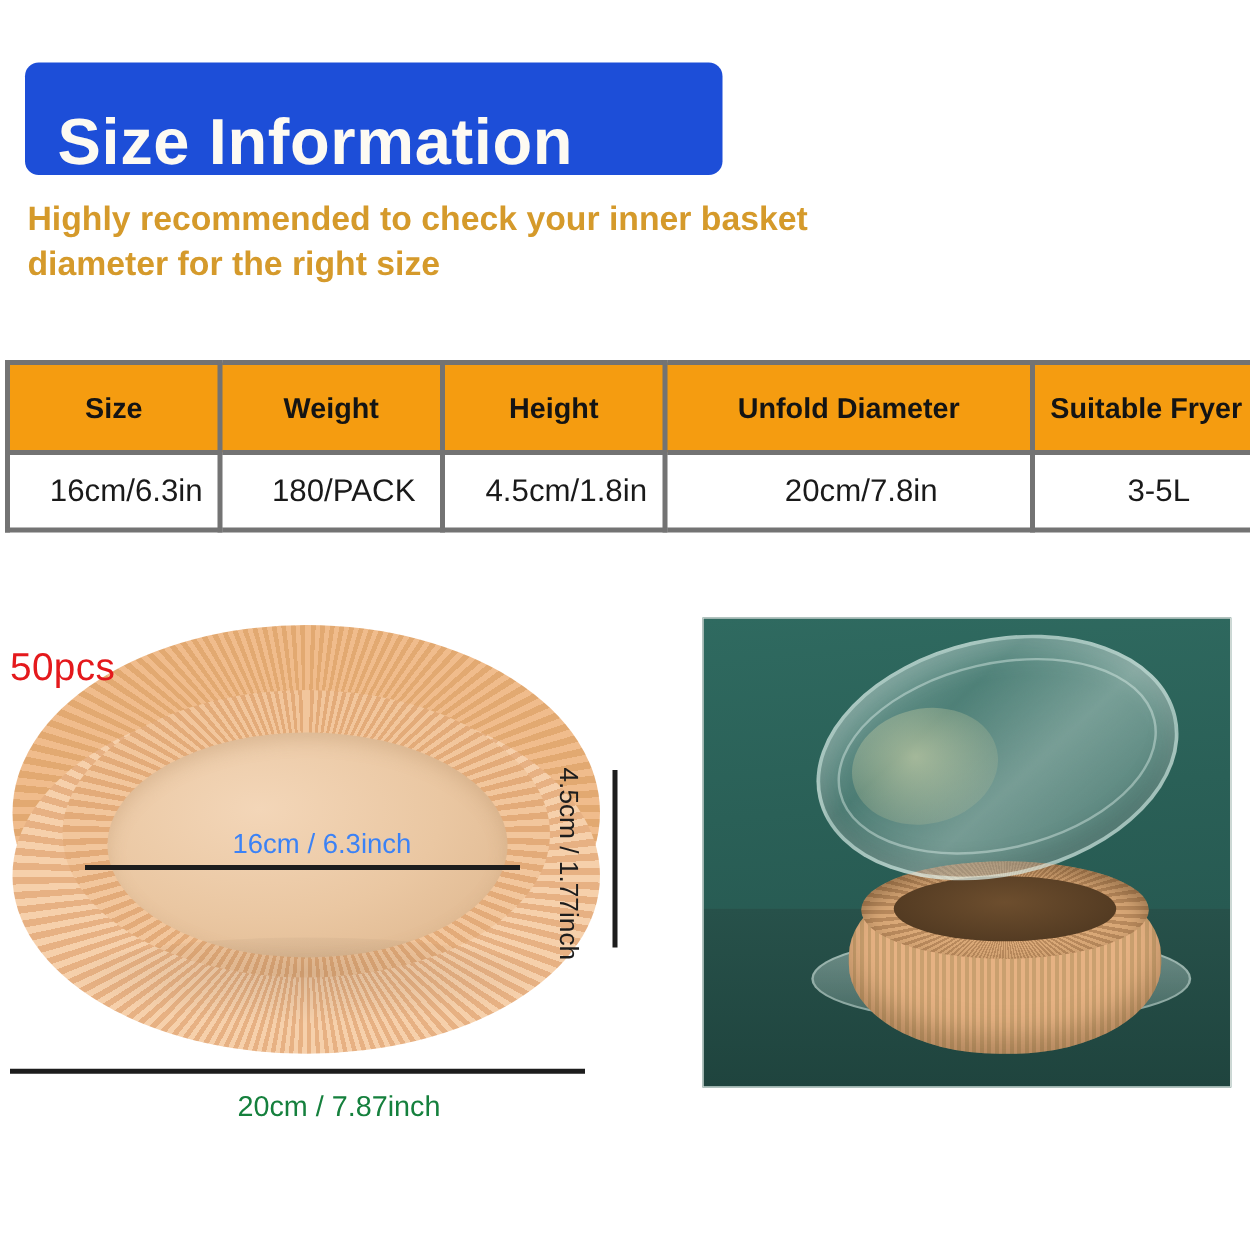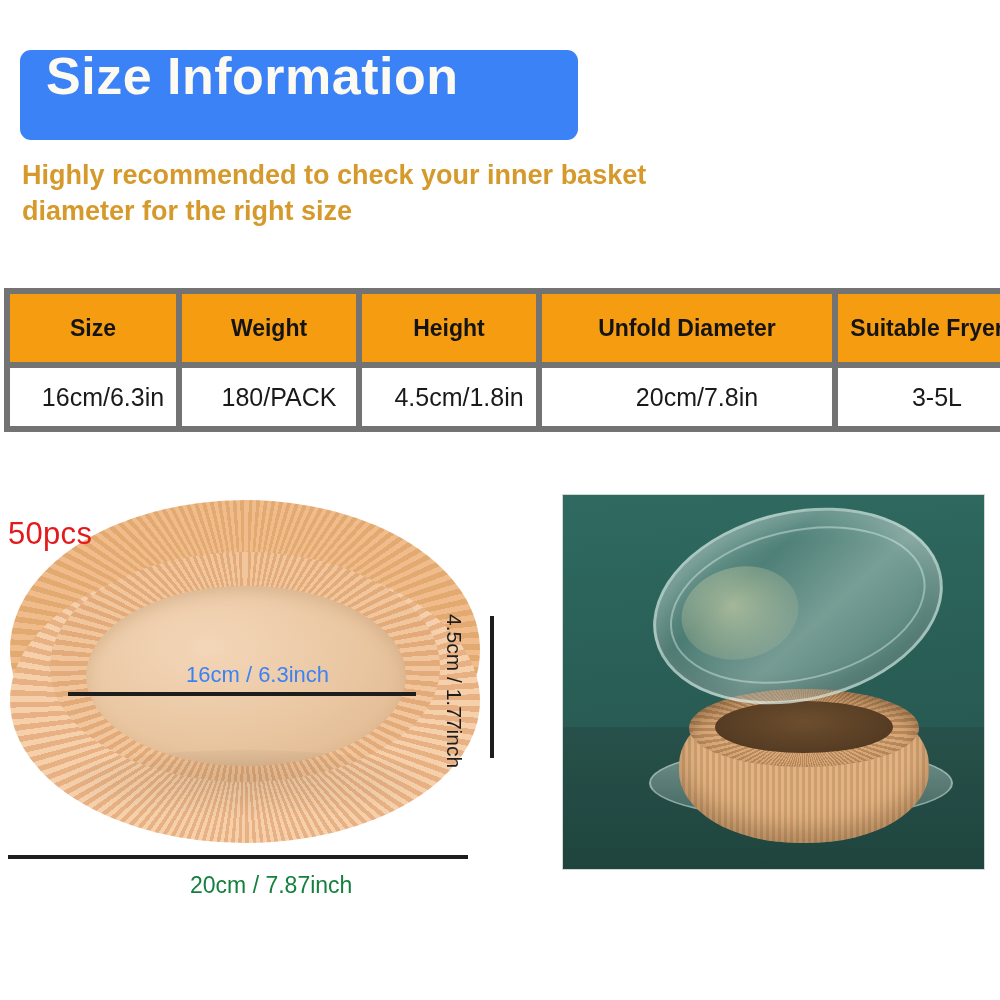--- a/index.html
+++ b/index.html
@@ -7,41 +7,41 @@
     width:1000px;height:1000px;
     background:#ffffff;
     font-family:"Liberation Sans",sans-serif;
     overflow:hidden;
     position:relative;
   }
 
   
   #title-badge{
     position:absolute;left:20px;top:50px;width:558px;height:90px;
-    background:#3b82f6;border-radius:11px;
-    display:flex;align-items:flex-start;
+    background:#1d4ed8;border-radius:11px;
+    display:flex;align-items:flex-end;
   }
   #title-text{
     color:#fdfaf2;font-size:52px;font-weight:bold;
     letter-spacing:.5px;padding-left:26px;line-height:1;
   }
 
   
   #subtitle{
     position:absolute;left:22px;top:158px;width:660px;
     color:#d59a2b;font-size:27px;line-height:1.32;font-weight:bold;
   }
 
   
   #spec-table{
     position:absolute;left:4px;top:288px;width:982px;
     border-collapse:collapse;table-layout:fixed;
   }
   #spec-table th,#spec-table td{
-    border:6px solid #737373;
+    border:4px solid #737373;
     text-align:center;vertical-align:middle;
     padding:0;
   }
   #spec-table thead th{
     background:#f59c10;color:#141414;
     height:68px;font-size:23px;font-weight:bold;
   }
   #spec-table tbody td{
     background:#ffffff;color:#1a1a1a;
     height:58px;font-size:25px;font-weight:normal;padding-left:20px;

